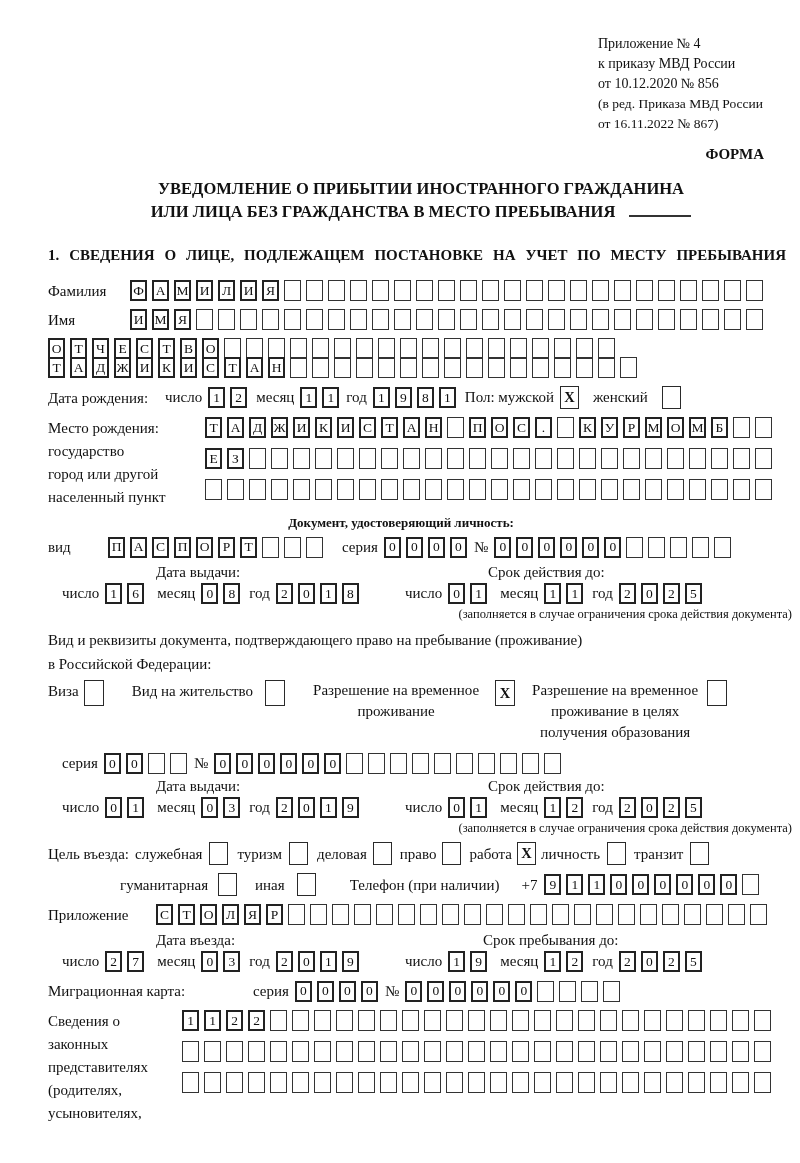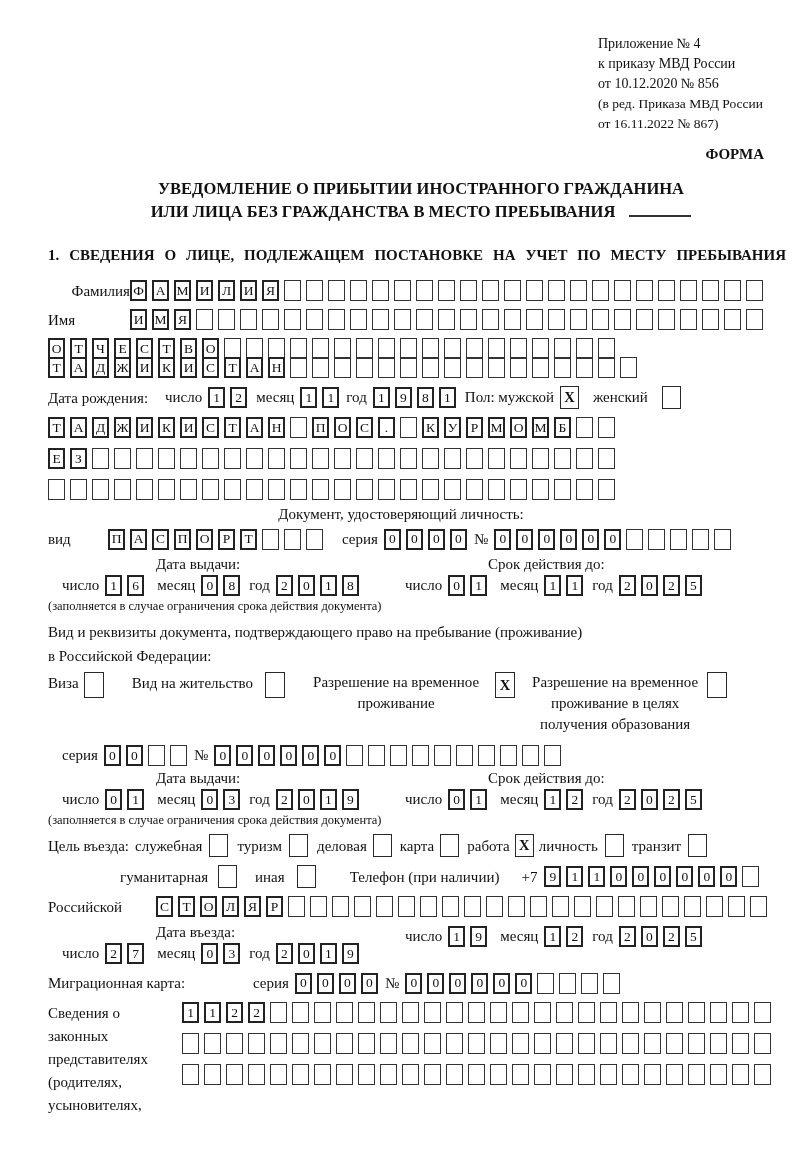--- a/index.html
+++ b/index.html
@@ -24,28 +24,28 @@
   }
   .cell.filled{border-width:2px;border-color:#222;}
   .cbox{
     display:inline-flex;align-items:center;justify-content:center;flex:none;
     width:20px;height:26px;border:1.7px solid #2a2a2a;box-sizing:border-box;
     font-size:14.5px;font-weight:bold;
   }
   .cbox.small{width:19px;height:23px;}
   .lblstack{flex:none;}
   .lblstack div{font-size:15px;line-height:23px;}
-  .doc-heading{font-weight:normal;font-size:15px;text-align:center;margin:6px 40px 5px 0;}
+  .doc-heading{font-weight:bold;font-size:13px;text-align:center;margin:6px 40px 5px 0;}
   .dates{display:flex;margin-top:2px;}
   .dates .col-l{width:345px;flex:none;}
   .dates .col-r{flex:1;}
   .dhead{font-size:15px;}
   .drow{display:flex;align-items:center;margin-top:2px;}
   .dlbl{font-size:15px;margin-right:6px;flex:none;}
-  .note{font-size:12.5px;padding-right:2px;margin-top:3px;}
+  .note{font-size:12.5px;text-align:right;padding-right:2px;margin-top:3px;}
   .plain{font-size:15px;line-height:24px;}
   .opt-label{font-size:15px;text-align:center;line-height:21px;}
   .mb4{margin-bottom:4px;}.mb6{margin-bottom:6px;}.mb7{margin-bottom:7px;}
   .mb8{margin-bottom:8px;}.mb10{margin-bottom:10px;}
 </style>
 </head>
 <body>
 
 <div class="page">
 
@@ -59,21 +59,21 @@
   <div class="forma">ФОРМА</div>
 
   <div class="title">
     <div>УВЕДОМЛЕНИЕ О ПРИБЫТИИ ИНОСТРАННОГО ГРАЖДАНИНА</div>
     <div><span>ИЛИ ЛИЦА БЕЗ ГРАЖДАНСТВА В МЕСТО ПРЕБЫВАНИЯ</span><span class="blank-line"></span></div>
   </div>
 
   <div class="sec-heading">1. СВЕДЕНИЯ О ЛИЦЕ, ПОДЛЕЖАЩЕМ ПОСТАНОВКЕ НА УЧЕТ ПО МЕСТУ ПРЕБЫВАНИЯ</div>
 
   <div class="row mb7" style="margin-top:16px;">
-    <span class="lbl" style="width:82px;text-align:right;">Фамилия</span>
+    <span class="lbl" style="width:82px;">Фамилия</span>
     <span class="boxes">
         <span class="cell filled">Ф</span>
         <span class="cell filled">А</span>
         <span class="cell filled">М</span>
         <span class="cell filled">И</span>
         <span class="cell filled">Л</span>
         <span class="cell filled">И</span>
         <span class="cell filled">Я</span>
         <span class="cell"></span>
         <span class="cell"></span>
@@ -217,20 +217,26 @@
         <span class="cell filled">8</span>
         <span class="cell filled">1</span>
       </span>
     <span class="dlbl" style="margin-left:4px;">Пол: мужской</span>
     <span class="cbox small">X</span>
     <span class="dlbl" style="margin-left:14px;">женский</span>
     <span class="cbox small" style="margin-left:8px;"></span>
   </div>
 
   <div class="row">
+    <div class="lblstack" style="width:157px;">
+      <div>Место рождения:</div>
+      <div>государство</div>
+      <div>город или другой</div>
+      <div>населенный пункт</div>
+    </div>
     <div>
       <div class="boxes" style="margin-bottom:10px;">
           <span class="cell filled">Т</span>
           <span class="cell filled">А</span>
           <span class="cell filled">Д</span>
           <span class="cell filled">Ж</span>
           <span class="cell filled">И</span>
           <span class="cell filled">К</span>
           <span class="cell filled">И</span>
           <span class="cell filled">С</span>
@@ -491,21 +497,21 @@
   <div class="note mb6">(заполняется в случае ограничения срока действия документа)</div>
 
   <div class="row mb8" style="align-items:center;">
     <span class="lbl">Цель въезда:</span>
     <span class="lbl" style="margin-left:6px;">служебная</span>
     <span class="cbox small" style="margin-left:7px;"></span>
     <span class="lbl" style="margin-left:9px;">туризм</span>
     <span class="cbox small" style="margin-left:7px;"></span>
     <span class="lbl" style="margin-left:9px;">деловая</span>
     <span class="cbox small" style="margin-left:6px;"></span>
-    <span class="lbl" style="margin-left:8px;">карта</span>
+    <span class="lbl" style="margin-left:8px;">право</span>
     <span class="cbox small" style="margin-left:6px;"></span>
     <span class="lbl" style="margin-left:8px;">работа</span>
     <span class="cbox small" style="margin-left:5px;">X</span>
     <span class="lbl" style="margin-left:5px;">личность</span>
     <span class="cbox small" style="margin-left:7px;"></span>
     <span class="lbl" style="margin-left:8px;">транзит</span>
     <span class="cbox small" style="margin-left:7px;"></span>
   </div>
 
   <div class="row mb8" style="align-items:center;">
@@ -523,21 +529,21 @@
         <span class="cell filled">0</span>
         <span class="cell filled">0</span>
         <span class="cell filled">0</span>
         <span class="cell filled">0</span>
         <span class="cell filled">0</span>
         <span class="cell"></span>
       </span>
   </div>
 
   <div class="row mb6">
-    <span class="lbl" style="width:108px;">Российской</span>
+    <span class="lbl" style="width:108px;">Приложение</span>
     <span class="boxes">
         <span class="cell filled">С</span>
         <span class="cell filled">Т</span>
         <span class="cell filled">О</span>
         <span class="cell filled">Л</span>
         <span class="cell filled">Я</span>
         <span class="cell filled">Р</span>
         <span class="cell"></span>
         <span class="cell"></span>
         <span class="cell"></span>
@@ -580,20 +586,21 @@
         <span class="dlbl" style="margin-left:4px;">год</span>
         <span class="boxes">
             <span class="cell filled">2</span>
             <span class="cell filled">0</span>
             <span class="cell filled">1</span>
             <span class="cell filled">9</span>
           </span>
       </div>
     </div>
     <div class="col-r">
+      <div class="dhead" style="margin-left:90px;">Срок пребывания до:</div>
       <div class="drow" style="margin-left:12px;">
         <span class="dlbl">число</span>
         <span class="boxes">
             <span class="cell filled">1</span>
             <span class="cell filled">9</span>
           </span>
         <span class="dlbl" style="margin-left:8px;">месяц</span>
         <span class="boxes">
             <span class="cell filled">1</span>
             <span class="cell filled">2</span>

